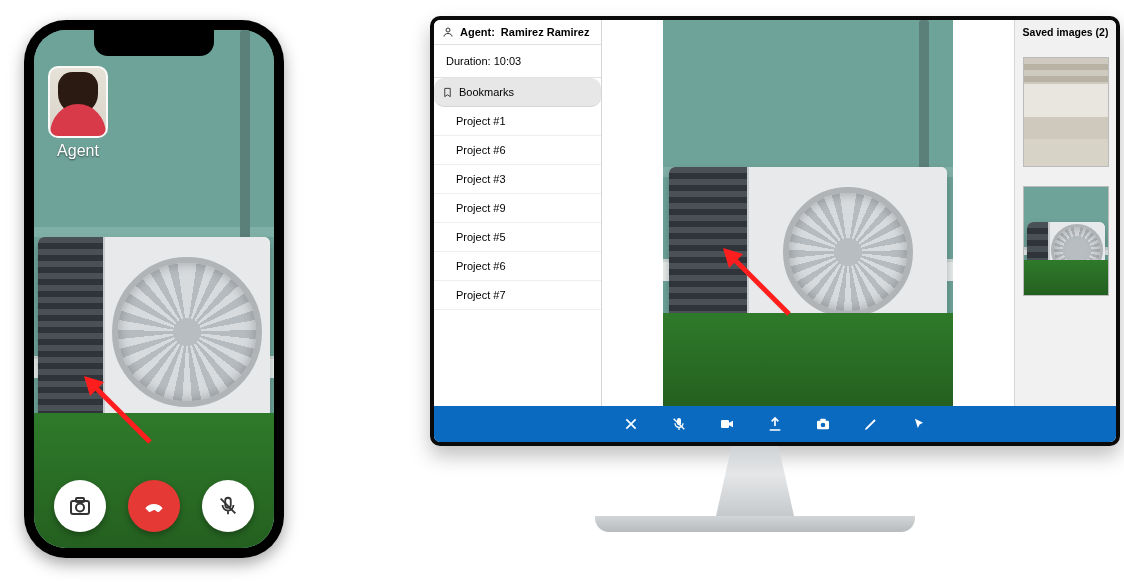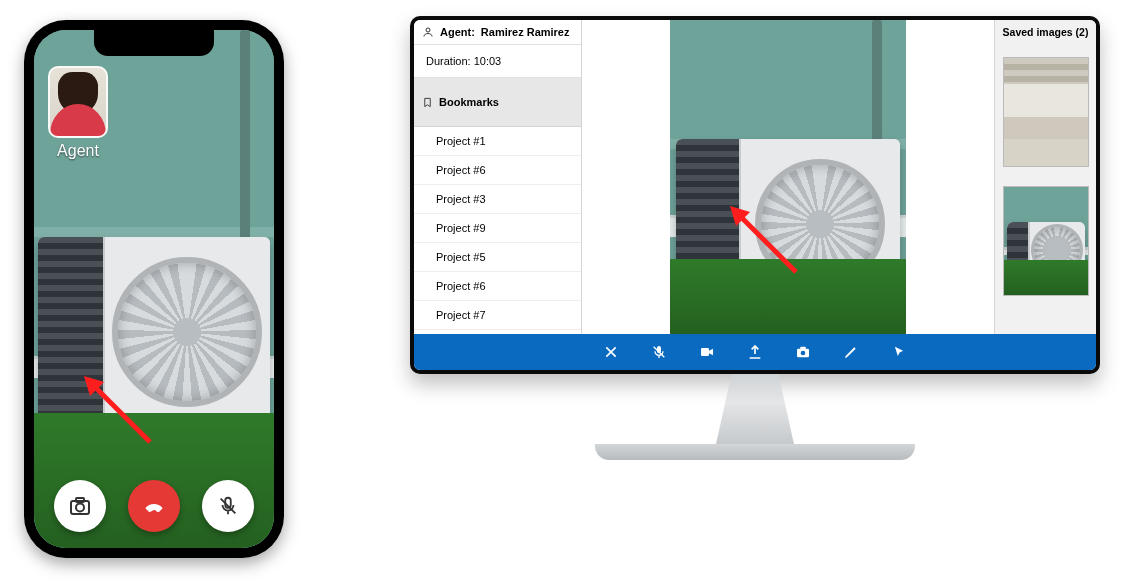--- a/index.html
+++ b/index.html
@@ -143,27 +143,28 @@
 
   
   .monitor {
     position:absolute;
     left:410px;
     top:16px;
     width:690px;
   }
   .monitor-screen {
     width:690px;
-    height:358px;
+    height:430px;
     border:4px solid #0a0a0a;
     border-radius:10px;
     overflow:hidden;
     background:#fff;
     box-shadow:0 10px 20px rgba(0,0,0,.25);
     position:relative;
+    margin-left:20px;
   }
   .monitor-stand {
     margin:0 auto;
     width:130px; height:70px;
     background:linear-gradient(#cfd2d4,#e4e6e8 40%,#c6c9cb);
     clip-path:polygon(32% 0,68% 0,80% 100%,20% 100%);
   }
   .monitor-base {
     margin:0 auto;
     width:320px; height:16px;
@@ -193,24 +194,25 @@
     padding:6px 8px;
     border-bottom:1px solid #e1e1e1;
     font-weight:bold;
   }
   .duration-row {
     padding:10px 12px;
     border-bottom:1px solid #e1e1e1;
   }
   .section-header {
     display:flex; align-items:center; gap:6px;
-    padding:18px 8px;
+    padding:8px 8px;
     background:#e7e7e7;
-    font-weight:bold;
+    font-weight:normal;
     border-bottom:1px solid #d5d5d5;
+    border-radius:10px;
   }
   .bm-item {
     padding:8px 10px 8px 22px;
     border-bottom:1px solid #eee;
     cursor:pointer;
   }
 
   .center-pane {
     flex:1;
     background:#fff;

